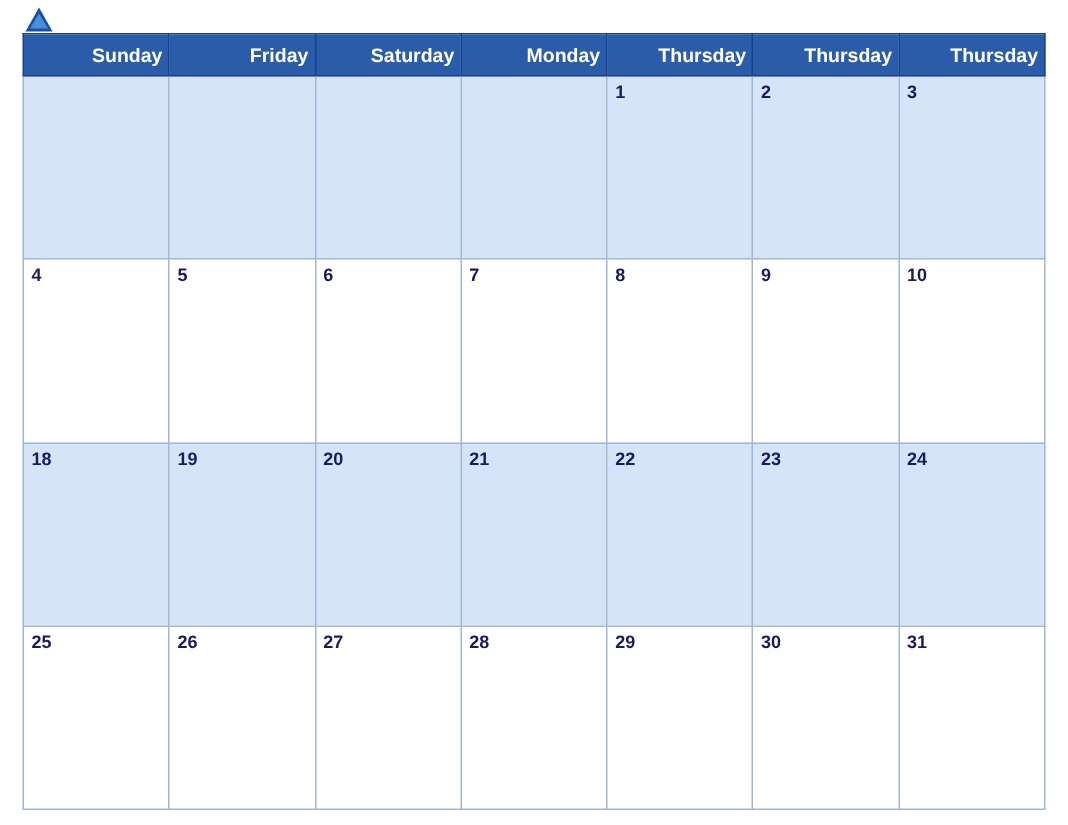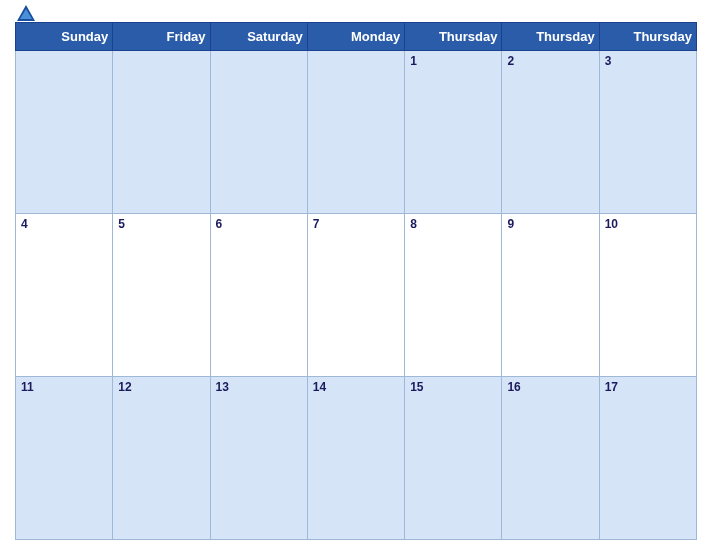--- a/index.html
+++ b/index.html
@@ -162,22 +162,31 @@
       <tr>
         <td><span class="day-num">4</span></td>
         <td><span class="day-num">5</span></td>
         <td><span class="day-num">6</span></td>
         <td><span class="day-num">7</span></td>
         <td><span class="day-num">8</span></td>
         <td><span class="day-num">9</span></td>
         <td><span class="day-num">10</span></td>
       </tr>
       <tr>
-        <td><span class="day-num">11</span></td>
-        <td><span class="day-num">12</span></td>
-        <td><span class="day-num">13</span></td>
-        <td><span class="day-num">14</span></td>
-        <td><span class="day-num">15</span></td>
-        <td><span class="day-num">16</span></td>
-        <td><span class="day-num">17</span></td>
+        <td><span class="day-num">18</span></td>
+        <td><span class="day-num">19</span></td>
+        <td><span class="day-num">20</span></td>
+        <td><span class="day-num">21</span></td>
+        <td><span class="day-num">22</span></td>
+        <td><span class="day-num">23</span></td>
+        <td><span class="day-num">24</span></td>
+      </tr>
+      <tr>
+        <td><span class="day-num">25</span></td>
+        <td><span class="day-num">26</span></td>
+        <td><span class="day-num">27</span></td>
+        <td><span class="day-num">28</span></td>
+        <td><span class="day-num">29</span></td>
+        <td><span class="day-num">30</span></td>
+        <td><span class="day-num">31</span></td>
       </tr>
     </tbody>
 </table>
 
 </body></html>

